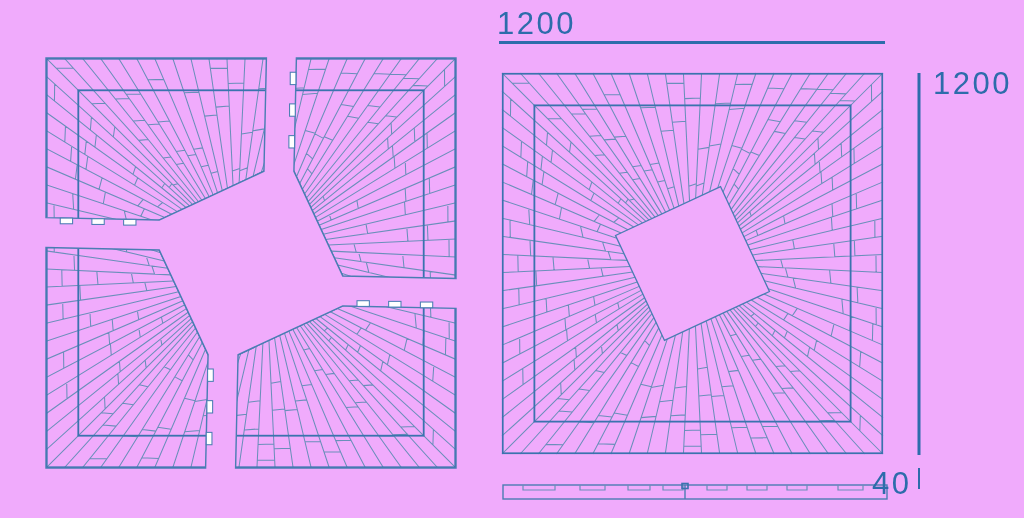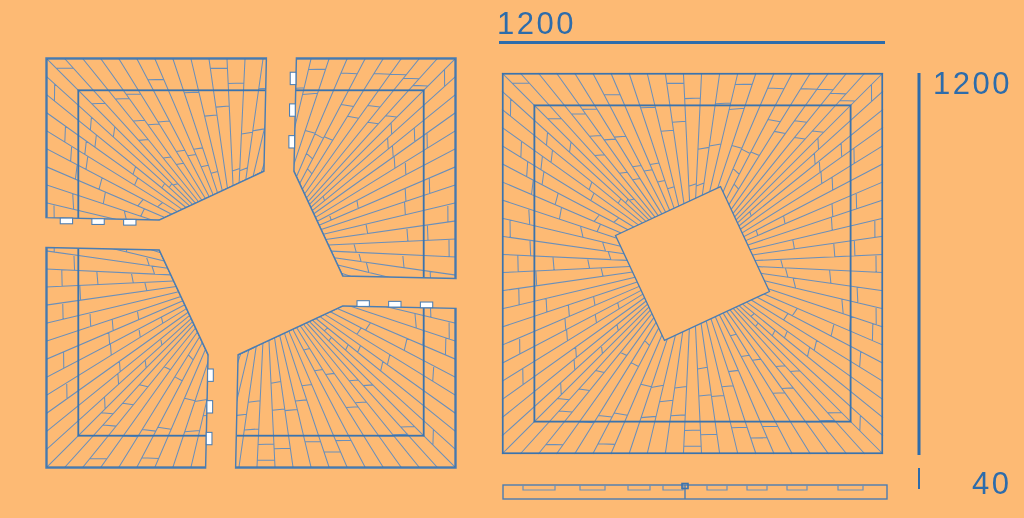--- a/index.html
+++ b/index.html
@@ -3,36 +3,36 @@
 <meta charset="utf-8">
 <style>
   html, body {
     margin: 0; padding: 0;
     background: #ffffff;
     font-family: "Liberation Sans", sans-serif;
   }
   .canvas {
     position: relative;
     width: 1024px; height: 518px;
-    background: #fdba74;
+    background: #f0abfc;
     overflow: hidden;
   }
   .drawing-svg { position: absolute; left: 0; top: 0; }
   .dim-label {
     position: absolute;
     color: #2d6cab;
     font-size: 31px;
     line-height: 1;
     letter-spacing: 2.5px;
     white-space: nowrap;
     user-select: none;
   }
   .dim-label-top    { left: 497px; top: 8px;  }
   .dim-label-right  { left: 933px; top: 68px; }
-  .dim-label-thick  { left: 972px; top: 468px; }
+  .dim-label-thick  { left: 872px; top: 468px; }
 </style>
 </head>
 <body>
 
 <div class="canvas">
 
   <svg class="drawing-svg" id="drawing" width="1024" height="518" viewBox="0 0 1024 518">
       <defs>
         <g id="panel-pattern">
           <path d="M154.2,154.2L0,0M157.3,152.8L19.047619047619047,0M160.6,151.3L38.095238095238095,0M164.0,149.7L57.142857142857146,0M167.8,147.9L76.19047619047619,0M171.8,146.1L95.23809523809524,0M176.0,144.1L114.28571428571429,0M180.6,141.9L133.33333333333334,0M185.6,139.6L152.38095238095238,0M191.0,137.1L171.42857142857142,0M196.9,134.4L190.47619047619048,0M203.3,131.4L209.52380952380952,0M210.3,128.1L228.57142857142858,0M218.0,124.5L247.61904761904762,0M226.5,120.6L266.6666666666667,0M232.1,125.0L285.7142857142857,0M235.5,132.2L304.76190476190476,0M238.3,138.2L323.8095238095238,0M240.6,143.2L342.85714285714283,0M242.6,147.4L361.9047619047619,0M244.3,151.1L380.95238095238096,0M245.8,154.2L400,0M247.2,157.3L400,19.047619047619047M248.7,160.6L400,38.095238095238095M250.3,164.0L400,57.142857142857146M252.1,167.8L400,76.19047619047619M253.9,171.8L400,95.23809523809524M255.9,176.0L400,114.28571428571429M258.1,180.6L400,133.33333333333334M260.4,185.6L400,152.38095238095238M262.9,191.0L400,171.42857142857142M265.6,196.9L400,190.47619047619048M268.6,203.3L400,209.52380952380952M271.9,210.3L400,228.57142857142858M275.5,218.0L400,247.61904761904762M279.4,226.5L400,266.6666666666667M275.0,232.1L400,285.7142857142857M267.8,235.5L400,304.76190476190476M261.8,238.3L400,323.8095238095238M256.8,240.6L400,342.85714285714283M252.6,242.6L400,361.9047619047619M248.9,244.3L400,380.95238095238096M245.8,245.8L400,400M242.7,247.2L380.95238095238096,400M239.4,248.7L361.9047619047619,400M236.0,250.3L342.85714285714283,400M232.2,252.1L323.8095238095238,400M228.2,253.9L304.76190476190476,400M224.0,255.9L285.7142857142857,400M219.4,258.1L266.66666666666663,400M214.4,260.4L247.61904761904762,400M209.0,262.9L228.57142857142858,400M203.1,265.6L209.52380952380952,400M196.7,268.6L190.47619047619048,400M189.7,271.9L171.42857142857142,400M182.0,275.5L152.38095238095238,400M173.5,279.4L133.33333333333331,400M167.9,275.0L114.28571428571428,400M164.5,267.8L95.23809523809524,400M161.7,261.8L76.1904761904762,400M159.4,256.8L57.14285714285717,400M157.4,252.6L38.095238095238074,400M155.7,248.9L19.047619047619037,400M154.2,245.8L0,400M152.8,242.7L0,380.95238095238096M151.3,239.4L0,361.9047619047619M149.7,236.0L0,342.85714285714283M147.9,232.2L0,323.8095238095238M146.1,228.2L0,304.76190476190476M144.1,224.0L0,285.7142857142857M141.9,219.4L0,266.66666666666663M139.6,214.4L0,247.61904761904762M137.1,209.0L0,228.57142857142858M134.4,203.1L0,209.52380952380952M131.4,196.7L0,190.47619047619048M128.1,189.7L0,171.42857142857142M124.5,182.0L0,152.38095238095238M120.6,173.5L0,133.33333333333331M125.0,167.9L0,114.28571428571428M132.2,164.5L0,95.23809523809524M138.2,161.7L0,76.1904761904762M143.2,159.4L0,57.14285714285717M147.4,157.4L0,38.095238095238074M151.1,155.7L0,19.047619047619037M133.6,133.6L138.8,132.3M10.8,10.8L28.7,10.7M48.1,48.1L62.2,47.7M97.5,86.7L107.6,85.8M91.8,66.4L104.0,65.6M73.0,43.1L87.6,42.7M123.3,105.3L131.5,104.1M84.4,38.2L99.6,37.8M107.3,70.2L119.1,69.4M137.2,112.0L144.7,110.7M137.1,98.4L146.1,97.1M117.8,67.3L130.0,66.4M149.2,102.9L157.8,101.5M107.2,22.8L123.9,22.5M163.4,114.5L170.9,112.8M155.5,96.1L164.9,94.6M145.5,36.5L160.9,35.9M173.8,121.4L180.8,119.4M166.9,61.2L180.0,60.1M173.0,10.9L191.0,10.7M178.8,51.7L192.9,50.6M191.8,26.9L208.3,26.3M196.1,118.9L204.0,116.3M205.7,80.1L217.4,78.1M203.9,118.6L212.1,115.6M224.0,32.3L240.2,31.4M217.6,76.7L229.9,74.6M244.7,12.1L262.8,11.7M238.5,38.4L254.3,37.1M241.3,76.2L251.8,79.1M242.6,100.5L249.1,106.3M279.0,15.7L296.1,16.6M251.5,79.9L260.5,84.6M279.1,48.9L292.2,51.1M261.3,82.9L270.2,86.6M243.7,116.6L248.4,121.9M313.7,16.4L330.7,17.0M285.9,61.3L297.5,63.5M307.1,50.1L320.1,51.6M330.6,17.1L347.6,17.6M307.1,67.7L318.2,69.3M344.6,21.3L361.2,21.9M354.9,28.8L370.5,29.5M325.9,60.9L337.8,62.2M387.9,12.1L388.0,29.9M331.7,68.3L332.3,80.3M260.2,145.6L261.6,150.2M328.0,84.2L328.7,95.8M356.1,73.6L356.6,88.1M333.1,92.2L333.9,104.4M334.9,103.6L335.7,116.0M369.5,78.9L369.8,94.9M346.6,109.3L347.2,122.9M295.7,149.9L297.1,158.4M266.8,165.0L268.6,170.6M371.9,126.3L372.3,142.6M346.5,137.2L347.3,150.9M345.8,151.4L346.7,165.1M305.3,174.9L307.0,184.7M391.4,154.4L391.5,172.6M369.9,175.7L370.5,191.9M348.3,178.8L349.4,192.9M292.6,195.6L295.0,204.5M392.6,190.8L392.8,209.2M343.9,206.9L345.3,220.8M297.5,204.6L300.1,214.3M305.6,215.1L308.3,225.8M372.8,224.7L373.6,241.3M356.8,237.3L358.2,252.7M392.7,245.9L392.9,264.3M366.3,255.4L365.1,270.8M389.3,263.1L388.9,281.0M310.0,247.1L304.8,254.9M348.5,263.6L345.5,276.2M376.6,292.5L375.5,308.7M300.2,252.5L295.7,259.2M330.3,280.7L327.8,291.3M299.5,271.1L296.5,278.1M323.0,287.8L320.7,297.7M264.8,252.5L261.4,255.6M286.6,270.1L283.8,275.8M376.2,359.4L375.7,375.7M268.9,262.4L266.2,266.2M312.5,312.5L302.5,313.3M356.4,356.4L341.8,356.8M297.1,307.3L287.6,308.2M349.0,364.6L333.6,365.0M305.7,330.6L293.8,331.3M334.3,365.9L318.8,366.3M296.8,335.6L284.4,336.3M271.7,300.4L262.9,301.6M245.9,274.2L239.7,275.8M259.7,296.4L251.2,297.7M289.4,370.8L273.4,371.2M248.1,312.2L237.8,313.5M278.3,382.8L261.0,383.1M242.8,328.3L230.8,329.5M257.3,372.0L241.0,372.4M233.0,338.5L219.9,339.6M219.7,337.9L206.6,339.2M215.6,308.9L205.3,310.7M225.6,379.3L208.6,379.7M209.1,391.7L190.9,391.8M208.3,374.7L191.7,375.3M193.9,329.1L181.3,330.8M192.4,358.9L177.2,359.9M179.5,343.5L165.5,345.1M161.8,360.5L146.1,361.8M169.6,327.8L156.6,330.1M156.9,329.3L145.7,326.7M131.7,359.3L117.8,357.0M118.6,389.9L100.8,389.3M143.3,308.2L135.6,304.1M154.9,286.1L149.9,281.0M115.6,361.2L101.3,359.5M96.5,367.1L81.5,366.0M131.1,296.5L124.4,293.4M64.1,390.2L46.3,389.9M92.0,333.4L80.8,331.8M107.3,314.5L98.3,312.4M73.8,355.9L59.9,354.8M70.6,343.0L58.2,341.8M62.2,337.8L61.6,325.2M105.4,294.6L104.4,286.5M76.4,311.8L75.7,300.7M122.0,270.6L120.8,264.1M78.1,298.7L77.3,287.7M22.1,327.1L21.8,310.3M123.0,247.7L121.5,241.1M99.2,262.4L97.9,253.5M68.7,281.3L67.8,269.2M18.7,294.9L18.5,277.8M67.0,269.7L66.1,257.4M97.6,243.9L96.2,234.6M70.7,255.4L69.7,243.4M47.1,251.0L46.3,236.6M18.0,243.3L17.6,226.1M106.1,213.4L104.0,204.6M36.4,223.4L35.6,207.8M17.0,208.7L16.6,191.3M91.9,205.1L89.9,194.8M54.7,206.9L53.5,193.0M30.1,191.9L29.4,175.6M114.3,195.9L111.5,187.4M8.7,172.7L8.4,154.4M108.7,187.0L105.6,177.5M29.1,159.3L28.1,142.7M85.1,172.6L82.4,160.8M99.8,166.6L103.5,158.6M60.3,153.4L62.5,141.1M55.8,138.2L59.0,126.2M96.7,155.7L102.3,148.8M31.0,127.6L32.8,112.4M42.1,117.3L44.0,103.4M25.9,108.8L27.0,92.9M117.4,156.7L122.7,152.1M40.9,101.5L42.4,87.4M19.8,88.4L20.5,71.8M93.2,133.9L96.6,126.1M51.5,93.9L53.0,81.0M91.6,122.5L94.3,114.4M121.9,136.8L124.9,132.1M8.9,45.3L9.1,27.3M46.7,75.9L47.8,62.3M70.9,83.2L72.4,72.4M129.7,136.4L132.4,132.4" fill="none" stroke="#6a8fba" stroke-width="1.1"></path>

